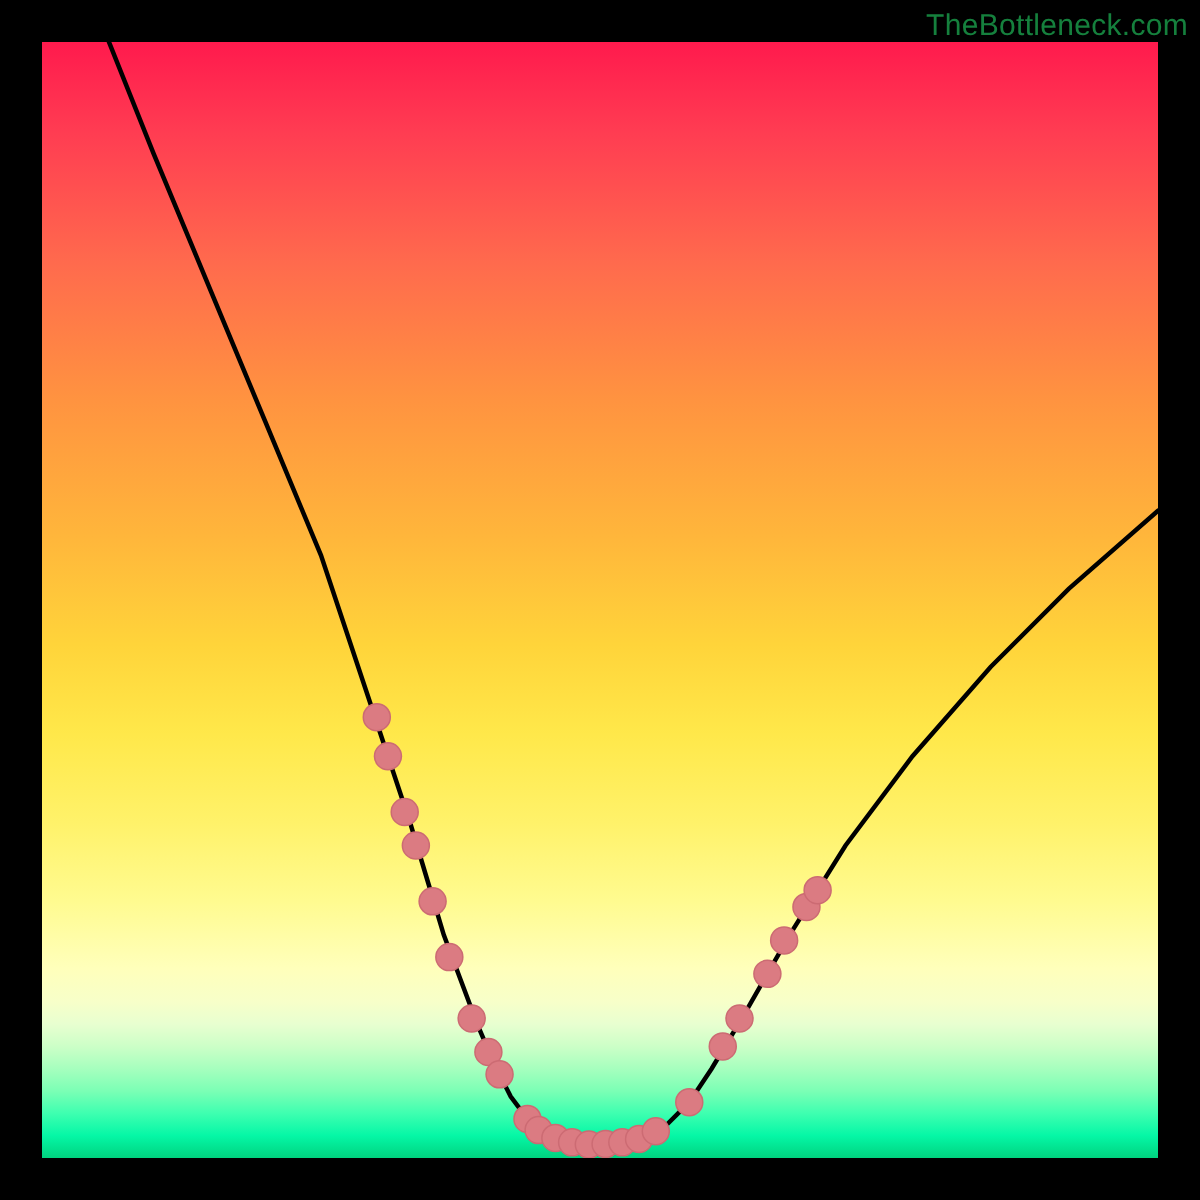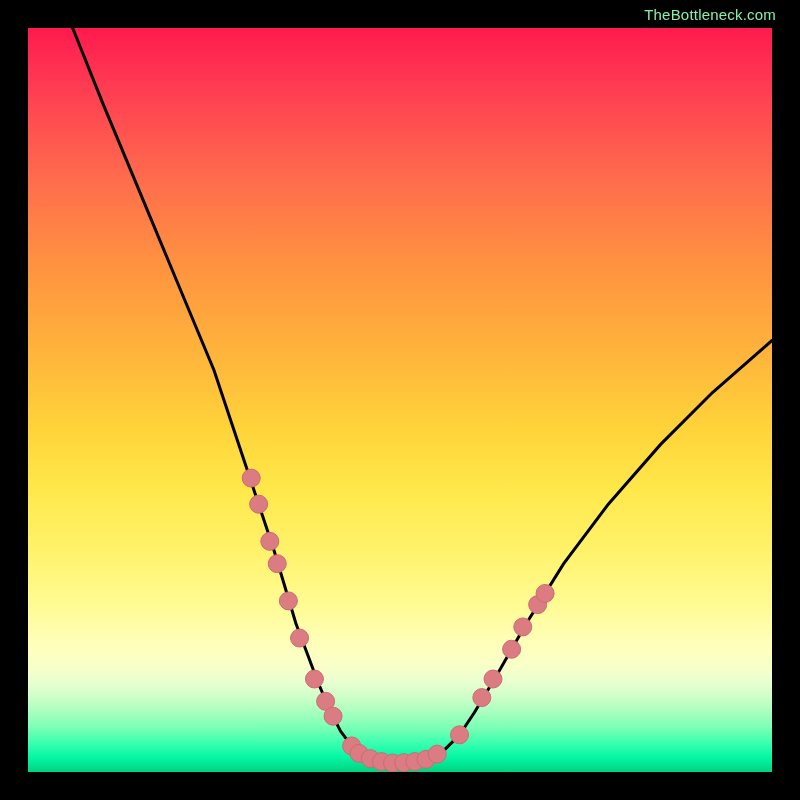--- a/index.html
+++ b/index.html
@@ -42,23 +42,23 @@
       #a6ffbe 92%,
       #7bffb5 94%,
       #3effb0 96%,
       #05f7a6 98%,
       #00d37f 100%
     );
   }
   .watermark {
     position: absolute;
     top: 6px;
-    right: 24px;
-    color: #86efac;
-    font-size: 15px;
+    right: 8px;
+    color: #15803d;
+    font-size: 20px;
     letter-spacing: 0.2px;
     font-weight: 500;
     user-select: none;
   }
   svg.curve {
     position: absolute;
     top: 0;
     left: 0;
     width: 744px;
     height: 744px;

